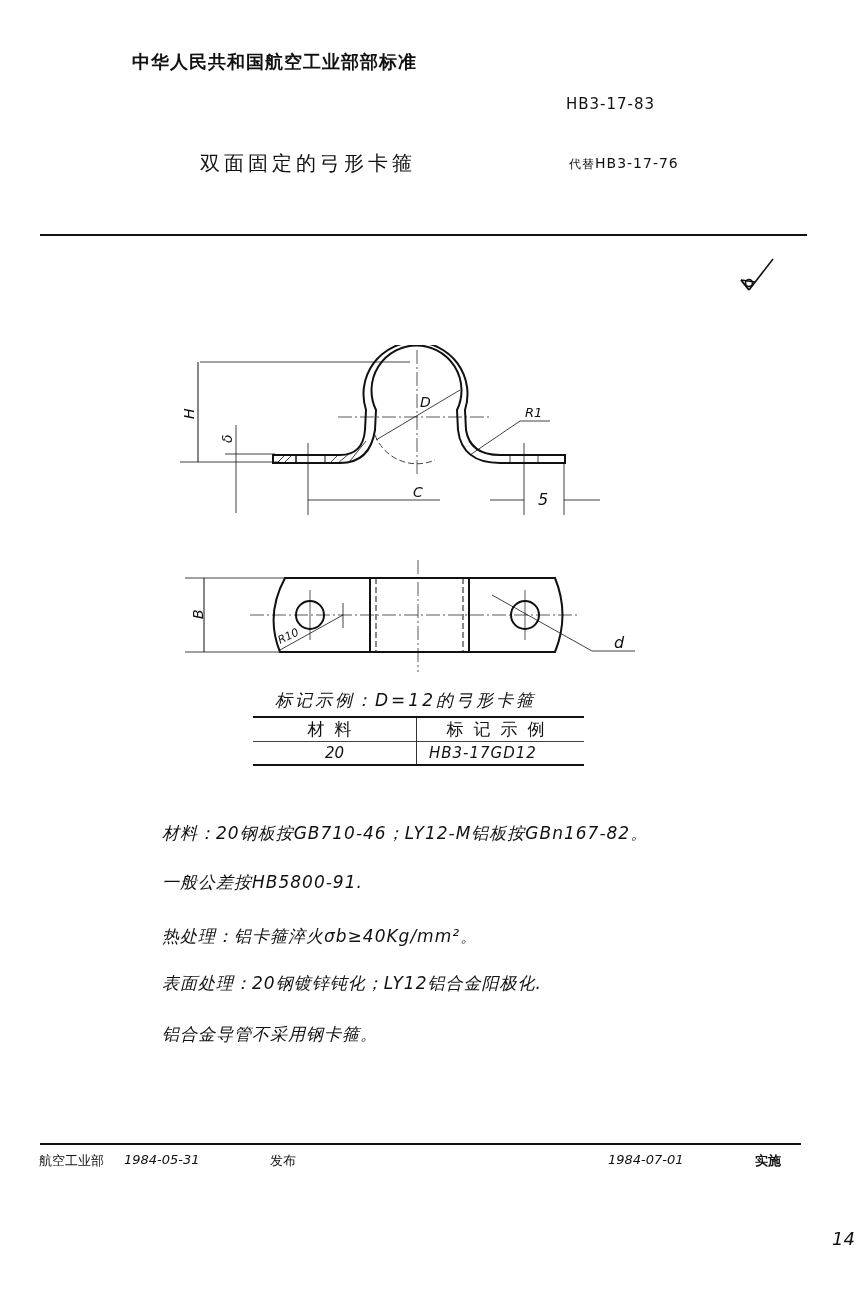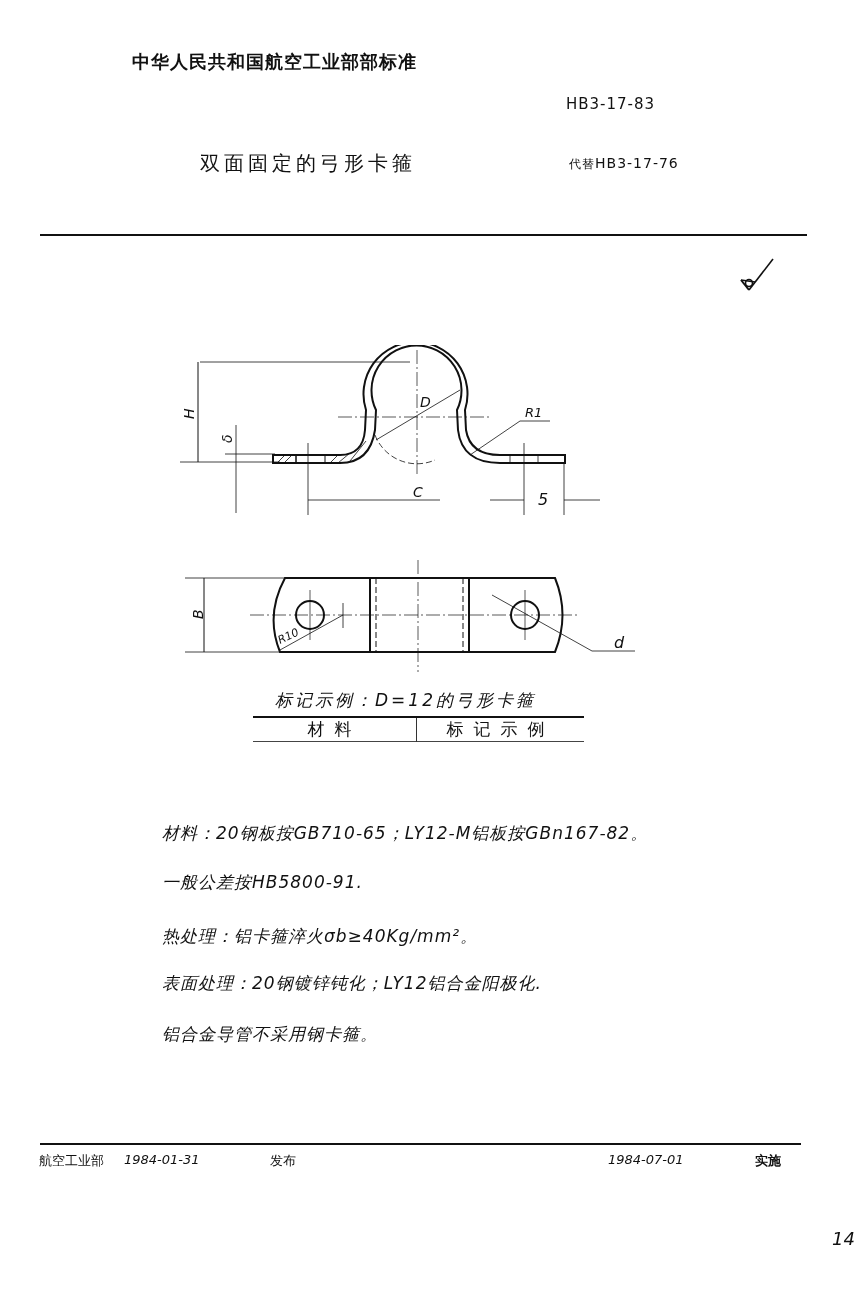--- a/index.html
+++ b/index.html
@@ -143,29 +143,33 @@
 
 <div class="abs marking-caption">标记示例：D=12的弓形卡箍</div>
 <table class="marking">
   <thead>
     <tr>
       <th class="c1">材料</th>
       <th>标记示例</th>
     </tr>
   </thead>
   <tbody>
+    <tr>
+      <td class="c1">20</td>
+      <td class="rt">HB3-17GD12</td>
+    </tr>
   </tbody>
 </table>
 
-<div class="abs note n1">材料：20钢板按GB710-65；LY12-M铝板按GBn167-82。</div>
+<div class="abs note n1">材料：20钢板按GB710-46；LY12-M铝板按GBn167-82。</div>
 <div class="abs note n2">一般公差按HB5800-91.</div>
 <div class="abs note n3">热处理：铝卡箍淬火σb≥40Kg/mm²。</div>
 <div class="abs note n4">表面处理：20钢镀锌钝化；LY12铝合金阳极化.</div>
 <div class="abs note n5">铝合金导管不采用钢卡箍。</div>
 
 <div class="abs rule-bottom"></div>
 <div class="abs footer f-issuer">航空工业部</div>
-<div class="abs footer f-issue-date">1984-01-31</div>
+<div class="abs footer f-issue-date">1984-05-31</div>
 <div class="abs footer f-issue-lbl">发布</div>
 <div class="abs footer f-impl-date">1984-07-01</div>
 <div class="abs footer f-impl-lbl">实施</div>
 
 <div class="abs page-no">14</div>
 
 </body></html>

